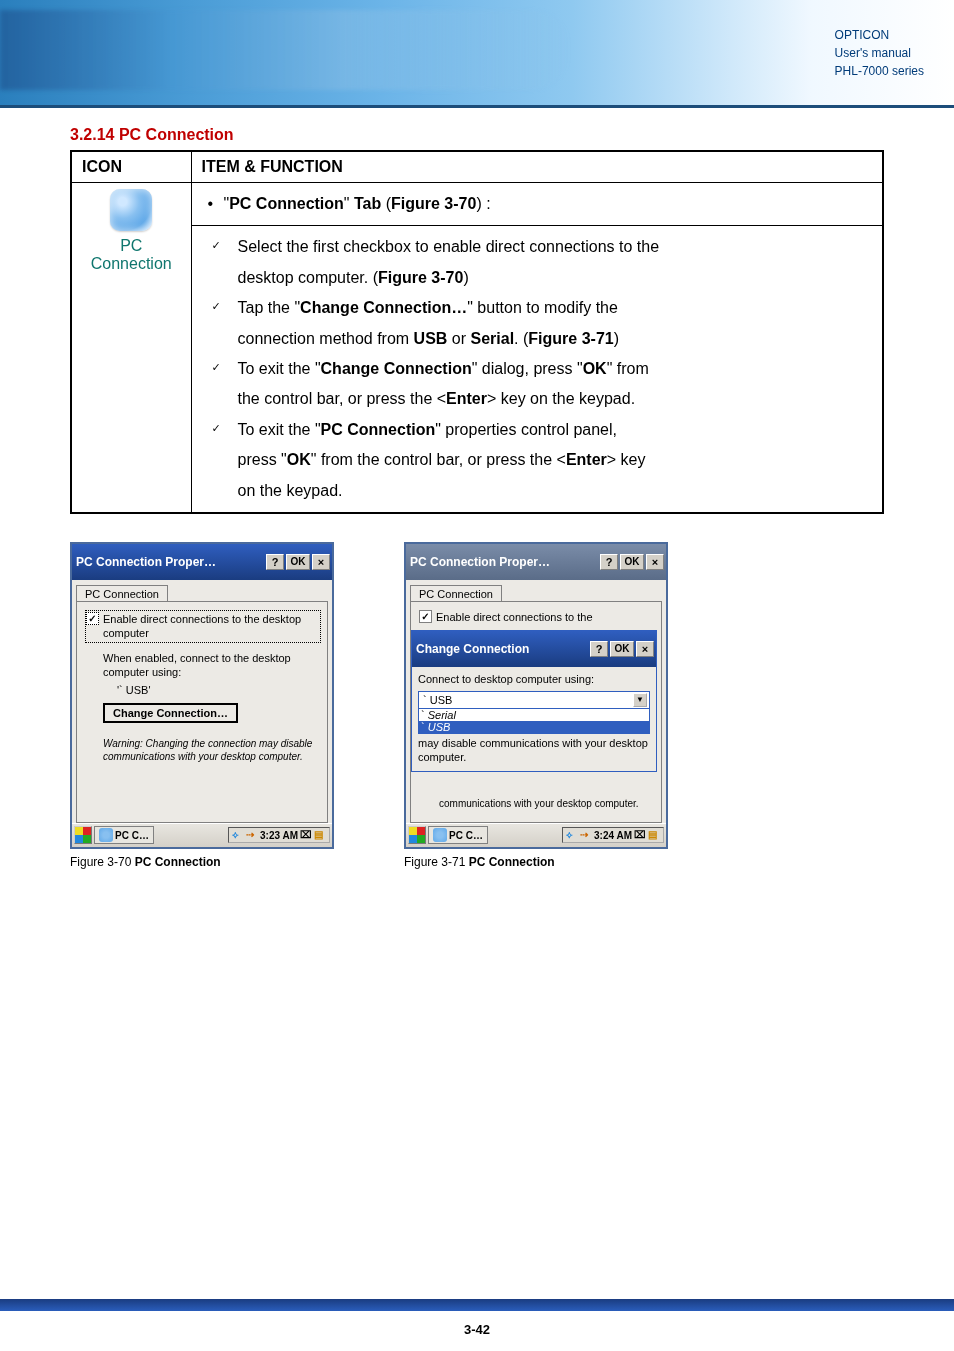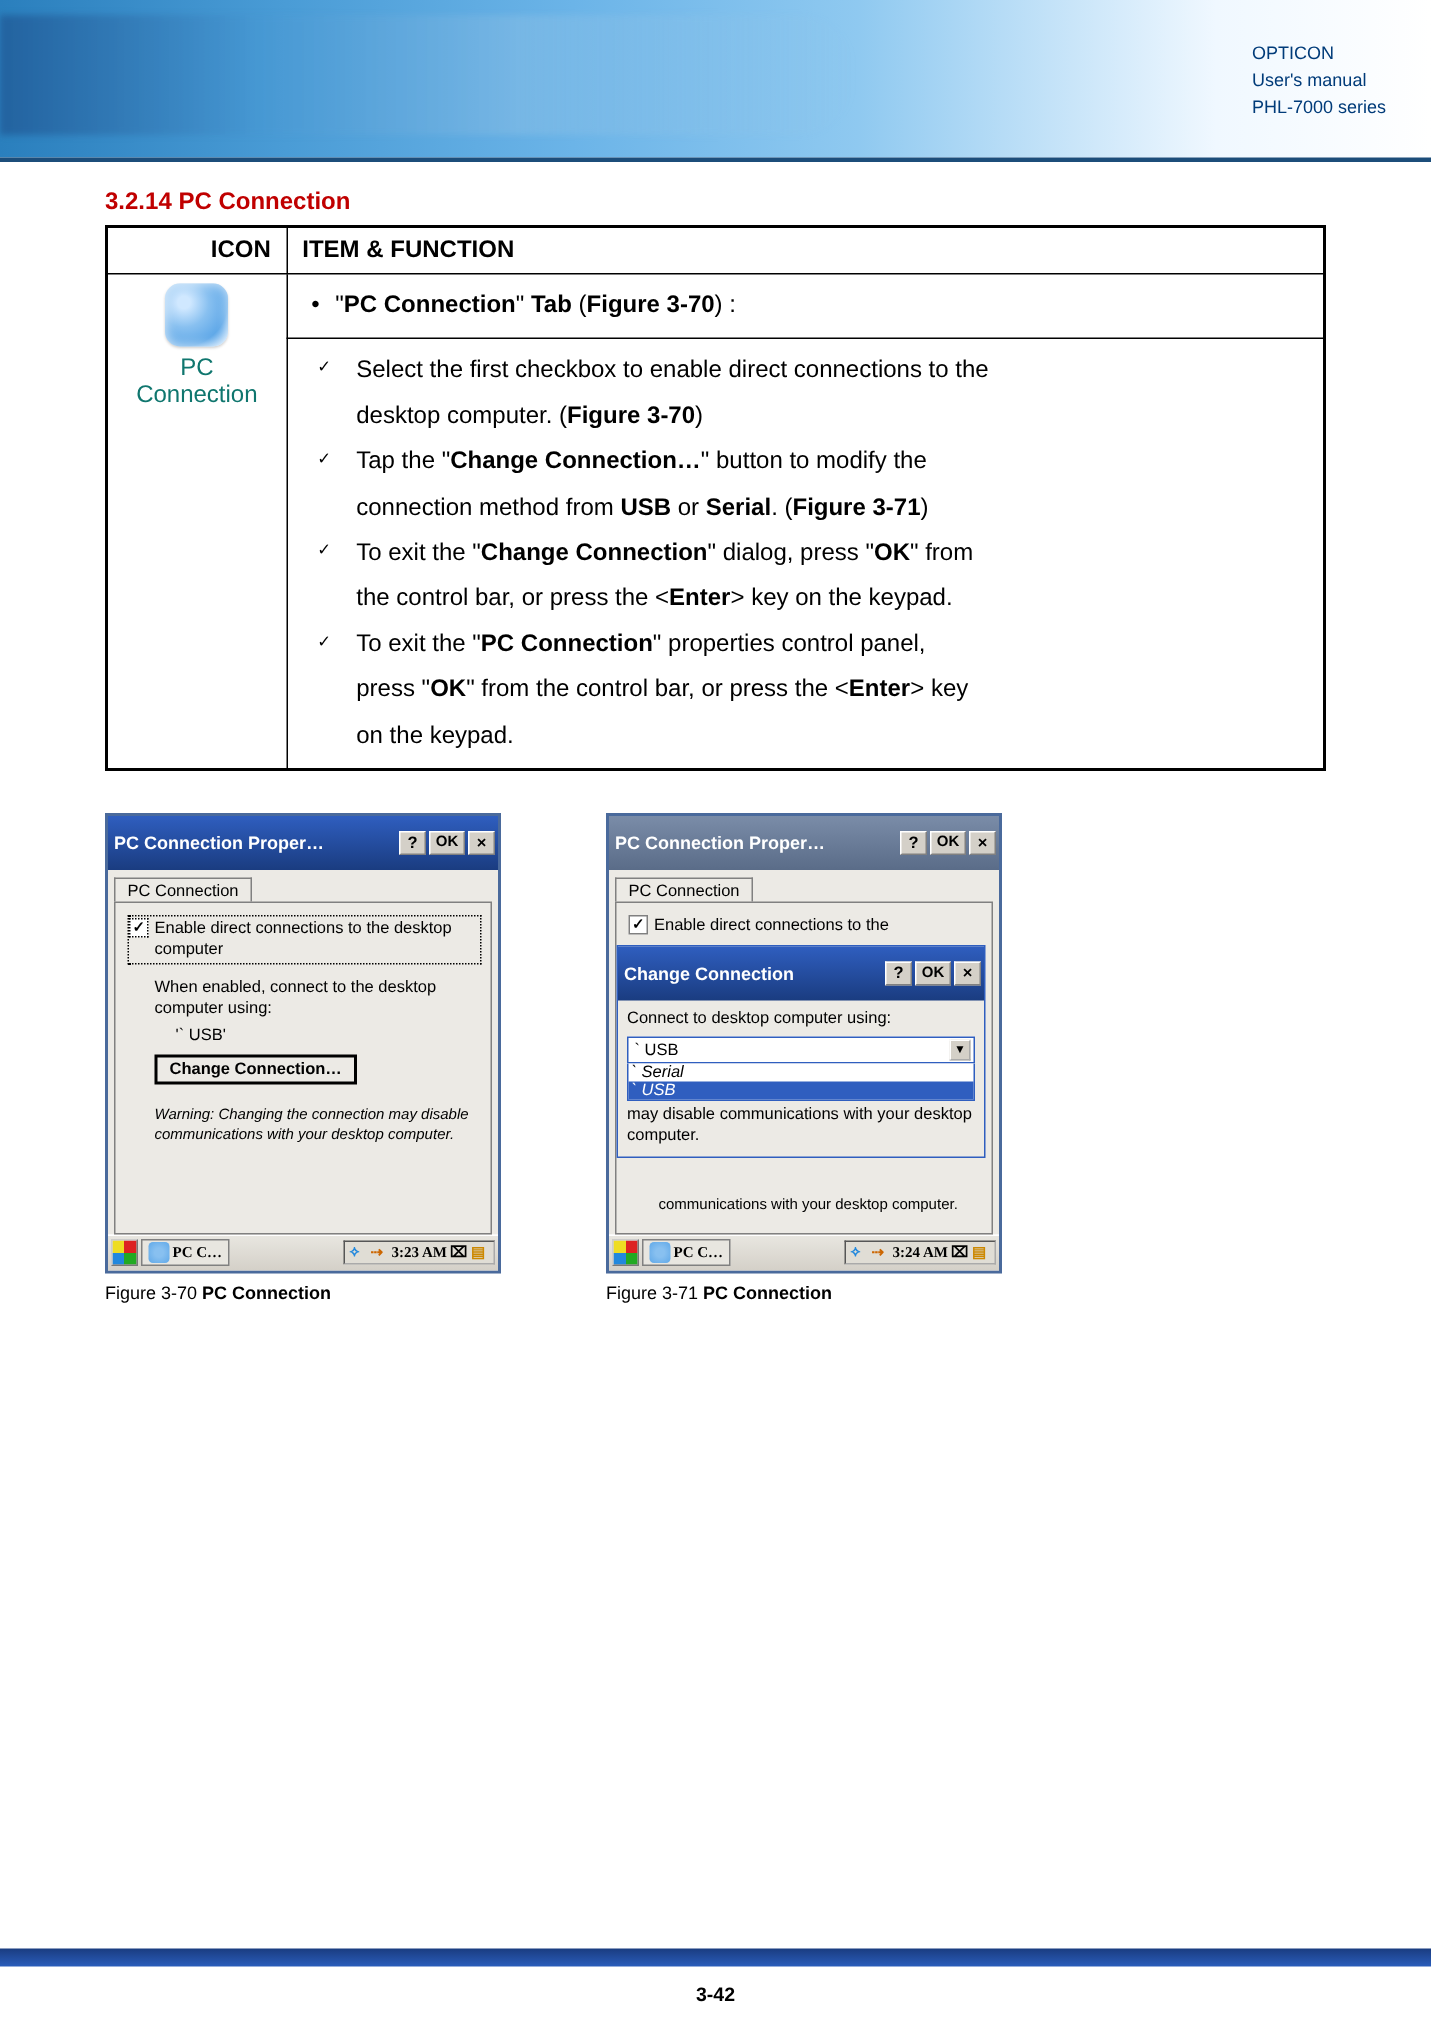--- a/index.html
+++ b/index.html
@@ -56,21 +56,21 @@
     border-collapse: collapse;
     width: 100%;
     border: 2px solid #000;
   }
   table.main-table th {
     border: 1.5px solid #000;
     font-size: 16px;
     padding: 6px 10px;
     text-align: left;
   }
-  table.main-table th.icon-col { text-align: right; width: 120px; }
+  table.main-table th.icon-col { text-align: left; width: 120px; }
   table.main-table td {
     border: 1.5px solid #000;
     padding: 6px 10px;
     font-size: 16px;
     vertical-align: top;
   }
   .icon-cell {
     text-align: center;
     font-size: 12px;
     color: #0f766e;
@@ -231,21 +231,20 @@
     font-style: italic;
   }
   .taskbar {
     height: 24px;
     background: linear-gradient(180deg, #e8e6e0 0%, #d4d0c8 100%);
     border-top: 1px solid #fff;
     display: flex;
     align-items: center;
     padding: 0 2px;
     font-size: 10px;
-    font-family: Liberation Serif, serif;
   }
   .start-flag {
     width: 18px;
     height: 18px;
     margin-right: 2px;
     background: conic-gradient(#d22 0 25%, #2a2 25% 50%, #28d 50% 75%, #ed2 75% 100%);
     border: 1px outset #ccc;
   }
   .task-btn {
     display: flex;

